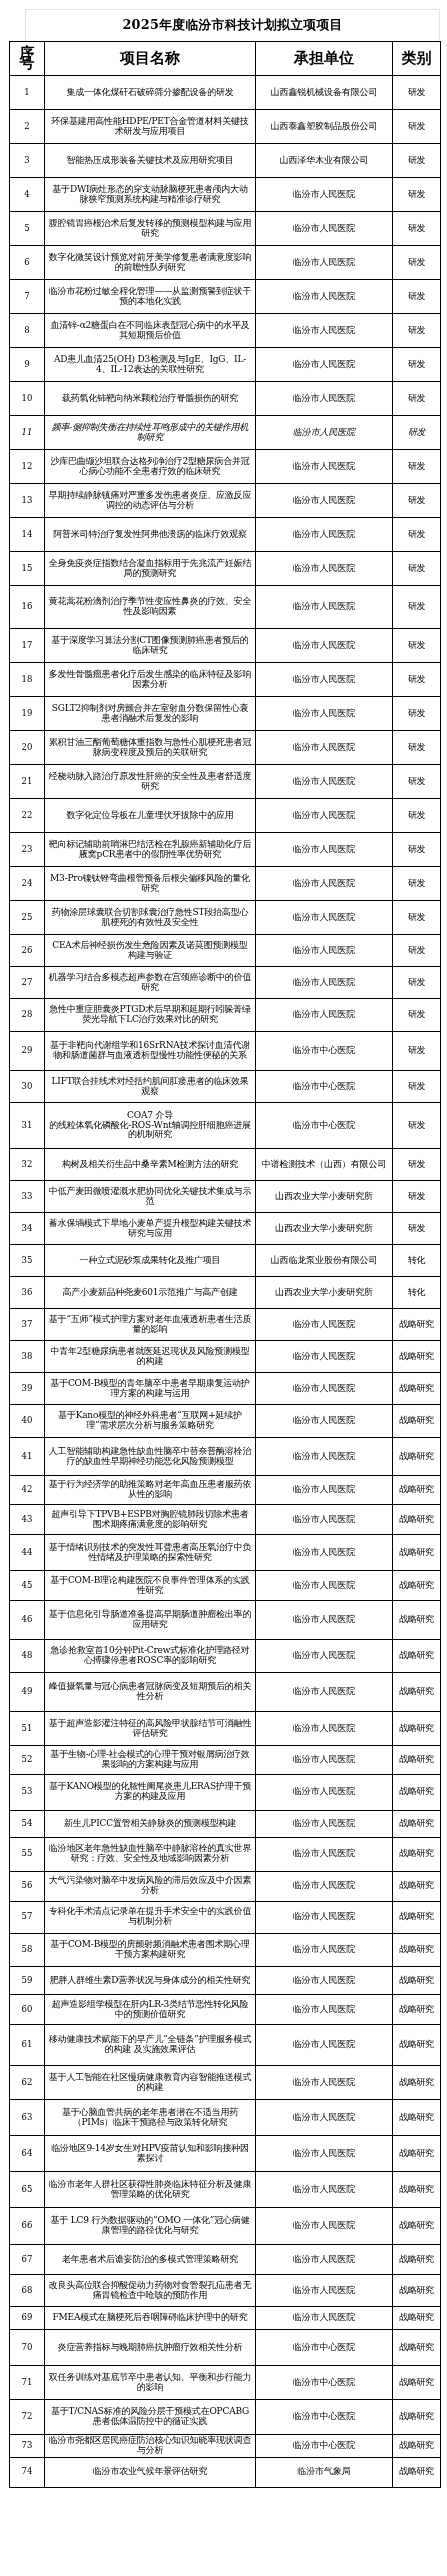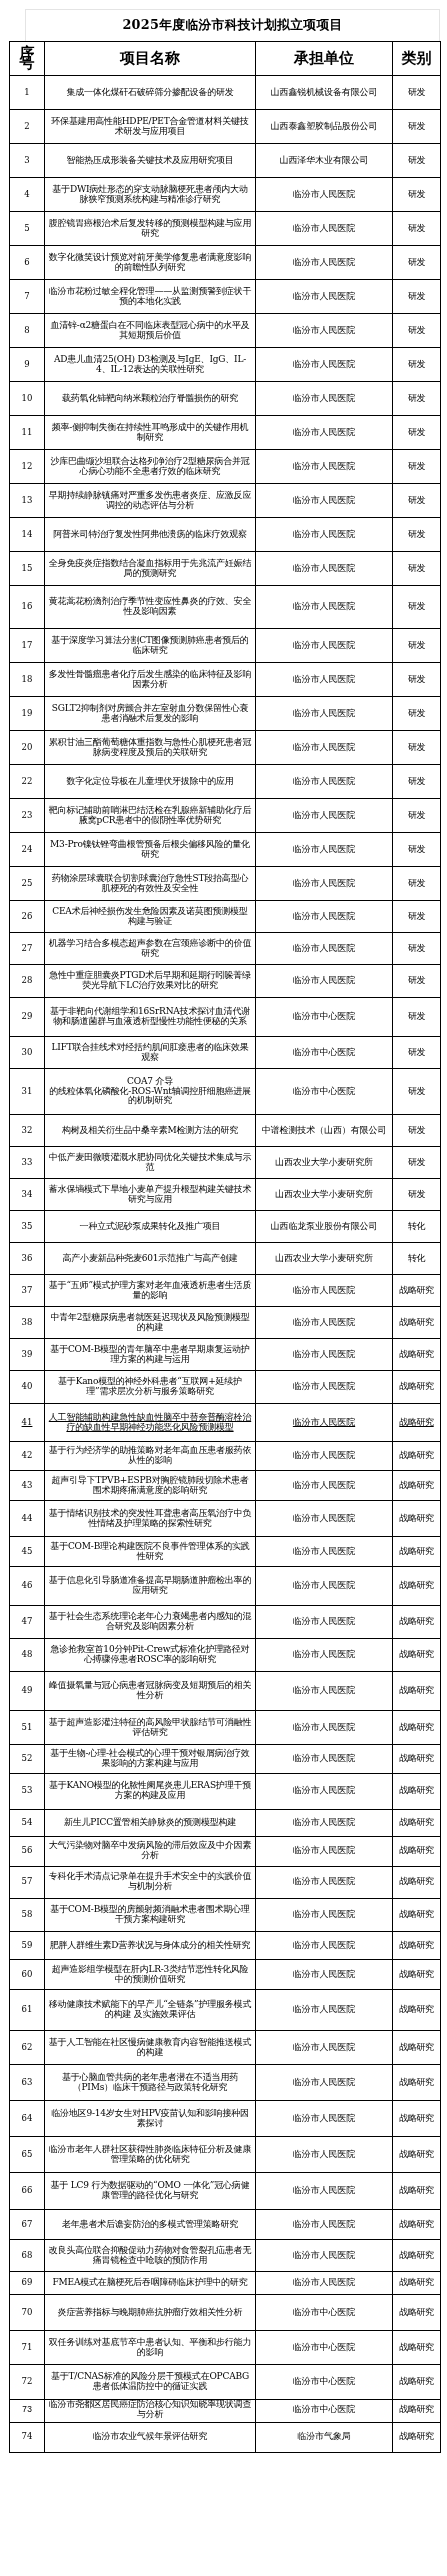--- a/index.html
+++ b/index.html
@@ -95,21 +95,21 @@
           <td class="name">AD患儿血清25(OH) D3检测及与IgE、IgG、IL-4、IL-12表达的关联性研究</td>
           <td class="unit">临汾市人民医院</td>
           <td class="cat">研发</td>
         </tr>
         <tr style="height: 34px;">
           <td class="no">10</td>
           <td class="name">载药氧化铈靶向纳米颗粒治疗脊髓损伤的研究</td>
           <td class="unit">临汾市人民医院</td>
           <td class="cat">研发</td>
         </tr>
-        <tr style="height: 34px;">
+        <tr style="height: 34px; font-style: italic;">
           <td class="no">11</td>
           <td class="name">频率-侧抑制失衡在持续性耳鸣形成中的关键作用机制研究</td>
           <td class="unit">临汾市人民医院</td>
           <td class="cat">研发</td>
         </tr>
         <tr style="height: 34px;">
           <td class="no">12</td>
           <td class="name">沙库巴曲缬沙坦联合达格列净治疗2型糖尿病合并冠心病心功能不全患者疗效的临床研究</td>
           <td class="unit">临汾市人民医院</td>
           <td class="cat">研发</td>
@@ -152,20 +152,26 @@
         </tr>
         <tr style="height: 34px;">
           <td class="no">19</td>
           <td class="name">SGLT2抑制剂对房颤合并左室射血分数保留性心衰患者消融术后复发的影响</td>
           <td class="unit">临汾市人民医院</td>
           <td class="cat">研发</td>
         </tr>
         <tr style="height: 34px;">
           <td class="no">20</td>
           <td class="name">累积甘油三酯葡萄糖体重指数与急性心肌梗死患者冠脉病变程度及预后的关联研究</td>
+          <td class="unit">临汾市人民医院</td>
+          <td class="cat">研发</td>
+        </tr>
+        <tr style="height: 34px;">
+          <td class="no">21</td>
+          <td class="name">经桡动脉入路治疗原发性肝癌的安全性及患者舒适度研究</td>
           <td class="unit">临汾市人民医院</td>
           <td class="cat">研发</td>
         </tr>
         <tr style="height: 34px;">
           <td class="no">22</td>
           <td class="name">数字化定位导板在儿童埋伏牙拔除中的应用</td>
           <td class="unit">临汾市人民医院</td>
           <td class="cat">研发</td>
         </tr>
         <tr style="height: 34px;">
@@ -269,21 +275,21 @@
           <td class="name">基于COM-B模型的青年脑卒中患者早期康复运动护理方案的构建与运用</td>
           <td class="unit">临汾市人民医院</td>
           <td class="cat">战略研究</td>
         </tr>
         <tr style="height: 33px;">
           <td class="no">40</td>
           <td class="name">基于Kano模型的神经外科患者“互联网+延续护理”需求层次分析与服务策略研究</td>
           <td class="unit">临汾市人民医院</td>
           <td class="cat">战略研究</td>
         </tr>
-        <tr style="height: 38px; text-decoration: underline;">
+        <tr style="height: 38px;">
           <td class="no">41</td>
           <td class="name">人工智能辅助构建急性缺血性脑卒中替奈普酶溶栓治疗的缺血性早期神经功能恶化风险预测模型</td>
           <td class="unit">临汾市人民医院</td>
           <td class="cat">战略研究</td>
         </tr>
         <tr style="height: 29px;">
           <td class="no">42</td>
           <td class="name">基于行为经济学的助推策略对老年高血压患者服药依从性的影响</td>
           <td class="unit">临汾市人民医院</td>
           <td class="cat">战略研究</td>
@@ -306,26 +312,20 @@
           <td class="unit">临汾市人民医院</td>
           <td class="cat">战略研究</td>
         </tr>
         <tr style="height: 39px;">
           <td class="no">46</td>
           <td class="name">基于信息化引导肠道准备提高早期肠道肿瘤检出率的应用研究</td>
           <td class="unit">临汾市人民医院</td>
           <td class="cat">战略研究</td>
         </tr>
         <tr style="height: 33px;">
-          <td class="no">47</td>
-          <td class="name">基于社会生态系统理论老年心力衰竭患者内感知的混合研究及影响因素分析</td>
-          <td class="unit">临汾市人民医院</td>
-          <td class="cat">战略研究</td>
-        </tr>
-        <tr style="height: 33px;">
           <td class="no">48</td>
           <td class="name">急诊抢救室首10分钟Pit-Crew式标准化护理路径对心搏骤停患者ROSC率的影响研究</td>
           <td class="unit">临汾市人民医院</td>
           <td class="cat">战略研究</td>
         </tr>
         <tr style="height: 39px;">
           <td class="no">49</td>
           <td class="name">峰值摄氧量与冠心病患者冠脉病变及短期预后的相关性分析</td>
           <td class="unit">临汾市人民医院</td>
           <td class="cat">战略研究</td>
@@ -347,20 +347,26 @@
           <td class="name">基于KANO模型的化脓性阑尾炎患儿ERAS护理干预方案的构建及应用</td>
           <td class="unit">临汾市人民医院</td>
           <td class="cat">战略研究</td>
         </tr>
         <tr style="height: 27px;">
           <td class="no">54</td>
           <td class="name">新生儿PICC置管相关静脉炎的预测模型构建</td>
           <td class="unit">临汾市人民医院</td>
           <td class="cat">战略研究</td>
         </tr>
+        <tr style="height: 34px;">
+          <td class="no">55</td>
+          <td class="name">临汾地区老年急性缺血性脑卒中静脉溶栓的真实世界研究：疗效、安全性及地域影响因素分析</td>
+          <td class="unit">临汾市人民医院</td>
+          <td class="cat">战略研究</td>
+        </tr>
         <tr style="height: 30px;">
           <td class="no">56</td>
           <td class="name">大气污染物对脑卒中发病风险的滞后效应及中介因素分析</td>
           <td class="unit">临汾市人民医院</td>
           <td class="cat">战略研究</td>
         </tr>
         <tr style="height: 32px;">
           <td class="no">57</td>
           <td class="name">专科化手术清点记录单在提升手术安全中的实践价值与机制分析</td>
           <td class="unit">临汾市人民医院</td>
@@ -449,21 +455,21 @@
           <td class="name">双任务训练对基底节卒中患者认知、平衡和步行能力的影响</td>
           <td class="unit">临汾市中心医院</td>
           <td class="cat">战略研究</td>
         </tr>
         <tr style="height: 35px;">
           <td class="no">72</td>
           <td class="name">基于T/CNAS标准的风险分层干预模式在OPCABG患者低体温防控中的循证实践</td>
           <td class="unit">临汾市中心医院</td>
           <td class="cat">战略研究</td>
         </tr>
-        <tr style="height: 22.5px; font-family: Liberation Mono, monospace;">
+        <tr style="height: 22.5px;">
           <td class="no">73</td>
           <td class="name">临汾市尧都区居民癌症防治核心知识知晓率现状调查与分析</td>
           <td class="unit">临汾市中心医院</td>
           <td class="cat">战略研究</td>
         </tr>
         <tr style="height: 30px;">
           <td class="no">74</td>
           <td class="name">临汾市农业气候年景评估研究</td>
           <td class="unit">临汾市气象局</td>
           <td class="cat">战略研究</td>

